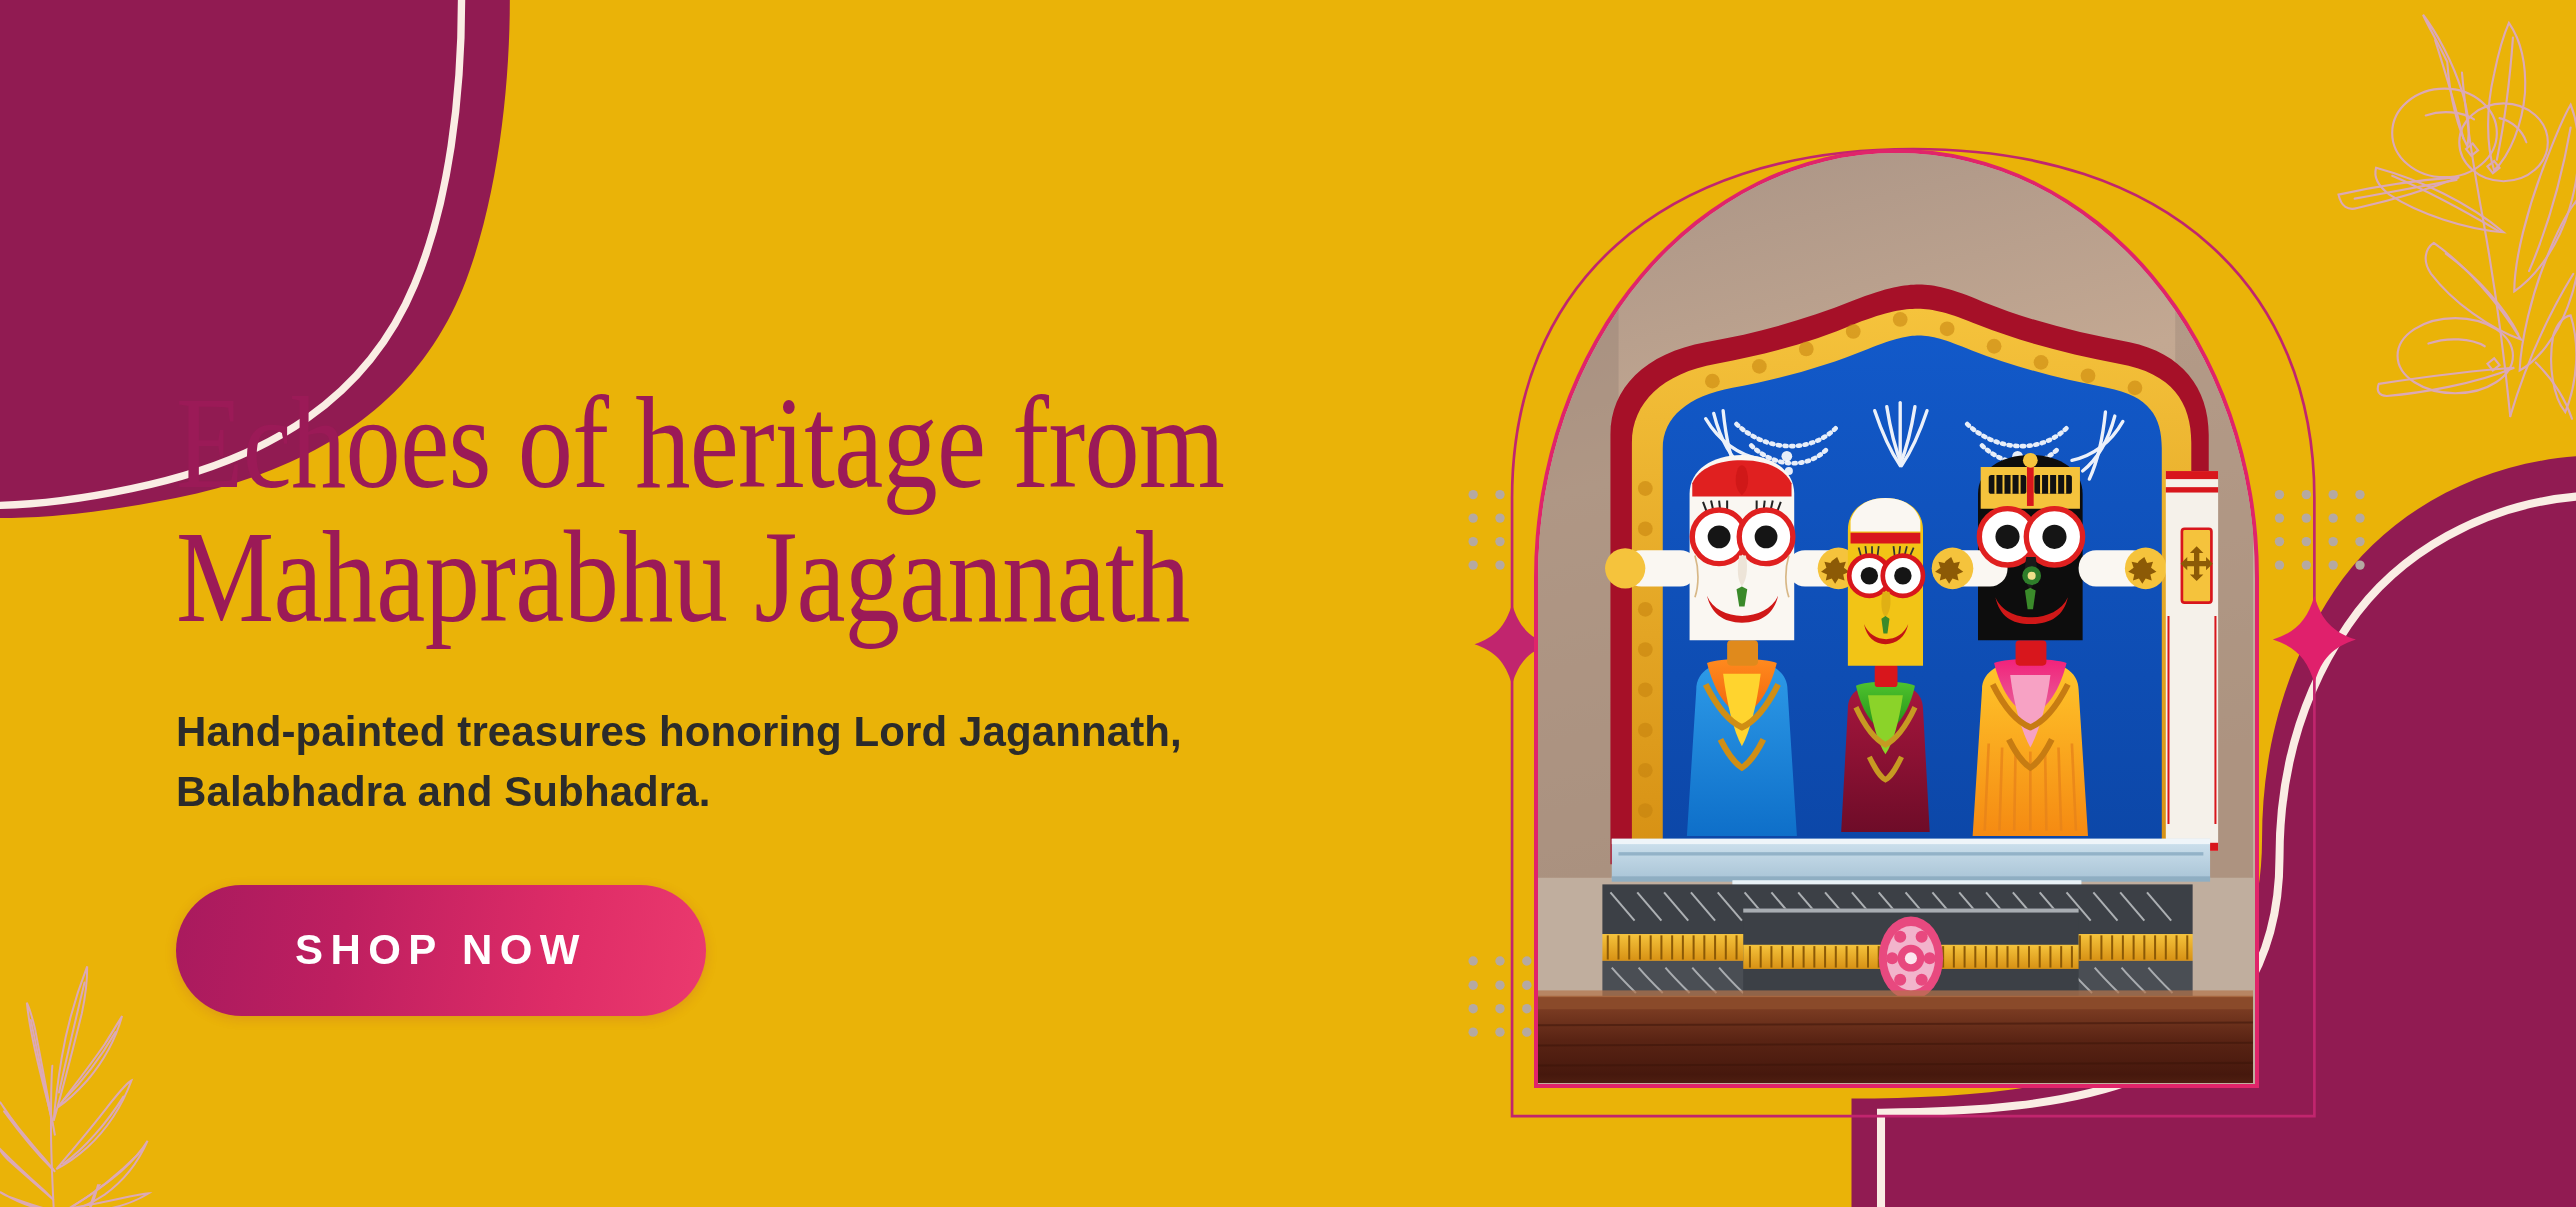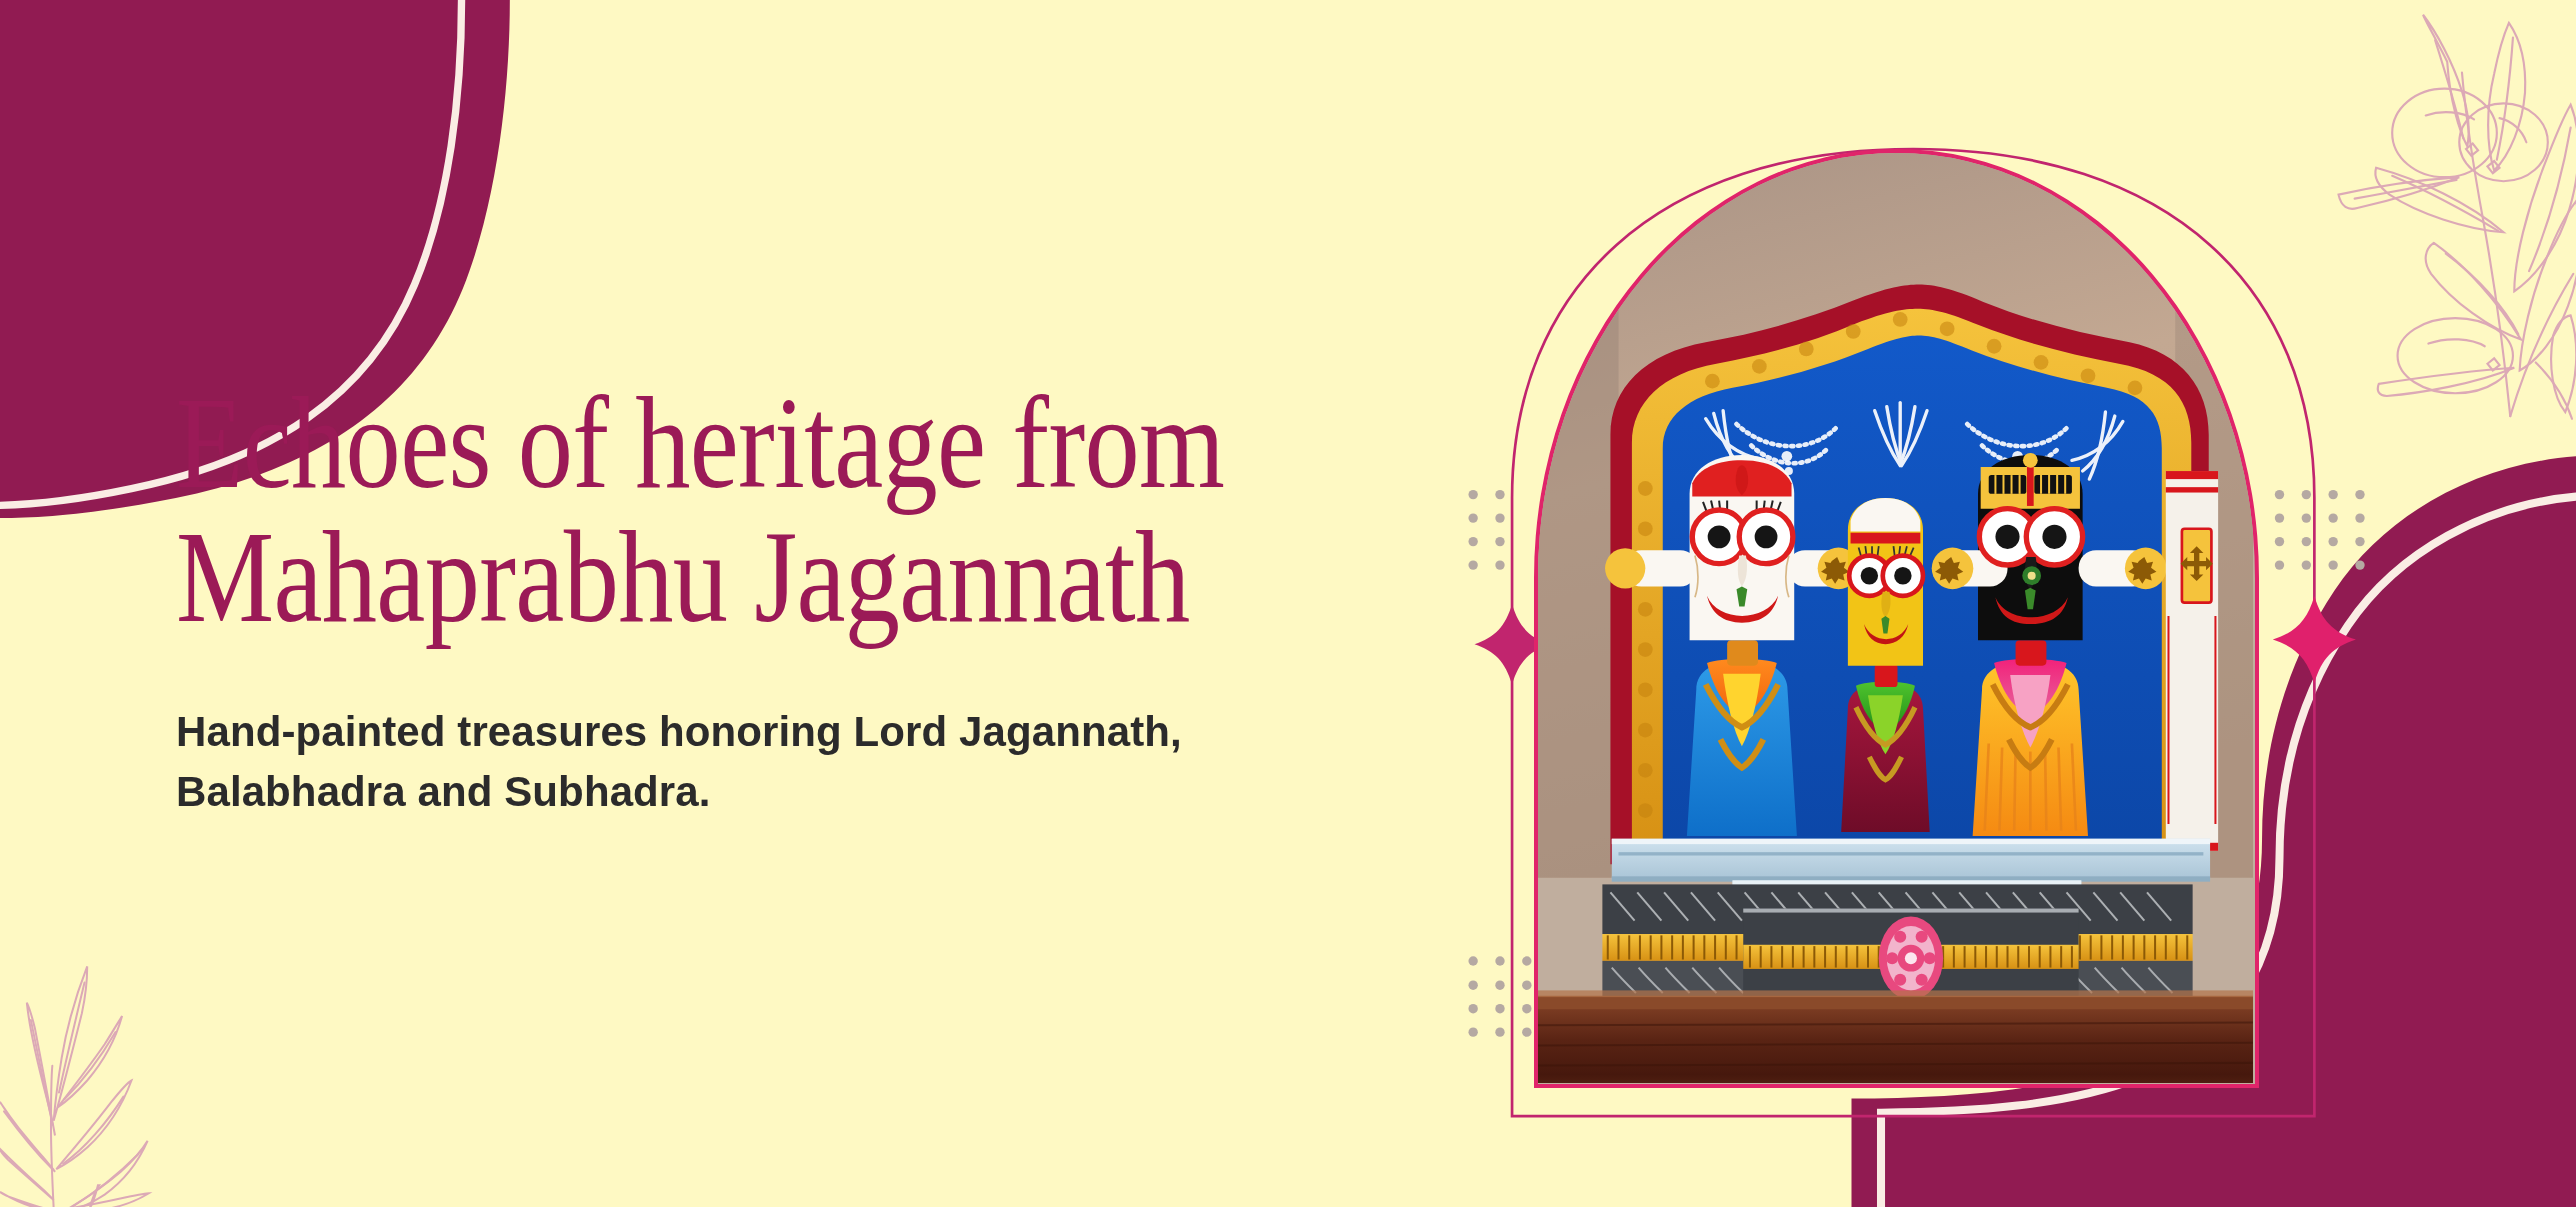--- a/index.html
+++ b/index.html
@@ -8,21 +8,21 @@
     background:#FAEDE4;
     font-family:"Liberation Sans", sans-serif;
     overflow:hidden;
     position:relative;
   }
 
   
   #banner {
     position:absolute; inset:0;
     width:2576px; height:1208px;
-    background:#fef9c3;
+    background:#eab308;
     overflow:hidden;
   }
 
   
   .deco-svg {
     position:absolute; left:0; top:0;
     width:2576px; height:1208px;
     pointer-events:none;
   }
 
@@ -314,20 +314,23 @@
   </svg>
 
   <div class="text-col">
 
     <h1 class="headline">Echoes of  heritage from
 Mahaprabhu Jagannath</h1>
 
     <p class="subhead">Hand-painted treasures honoring Lord Jagannath,
 Balabhadra and Subhadra.</p>
 
+    <div class="cta-wrap">
+      <button class="cta-button">SHOP NOW</button>
+    </div>
   </div>
 
   <div class="arch-block">
 
     <div class="arch-photo">
       <div class="arch-photo-inner">
 
         <svg class="photo-svg" viewBox="0 0 1066 1386" preserveAspectRatio="none">
           <defs>
             <linearGradient id="wallG" x1="0" y1="0" x2="0.25" y2="1">

